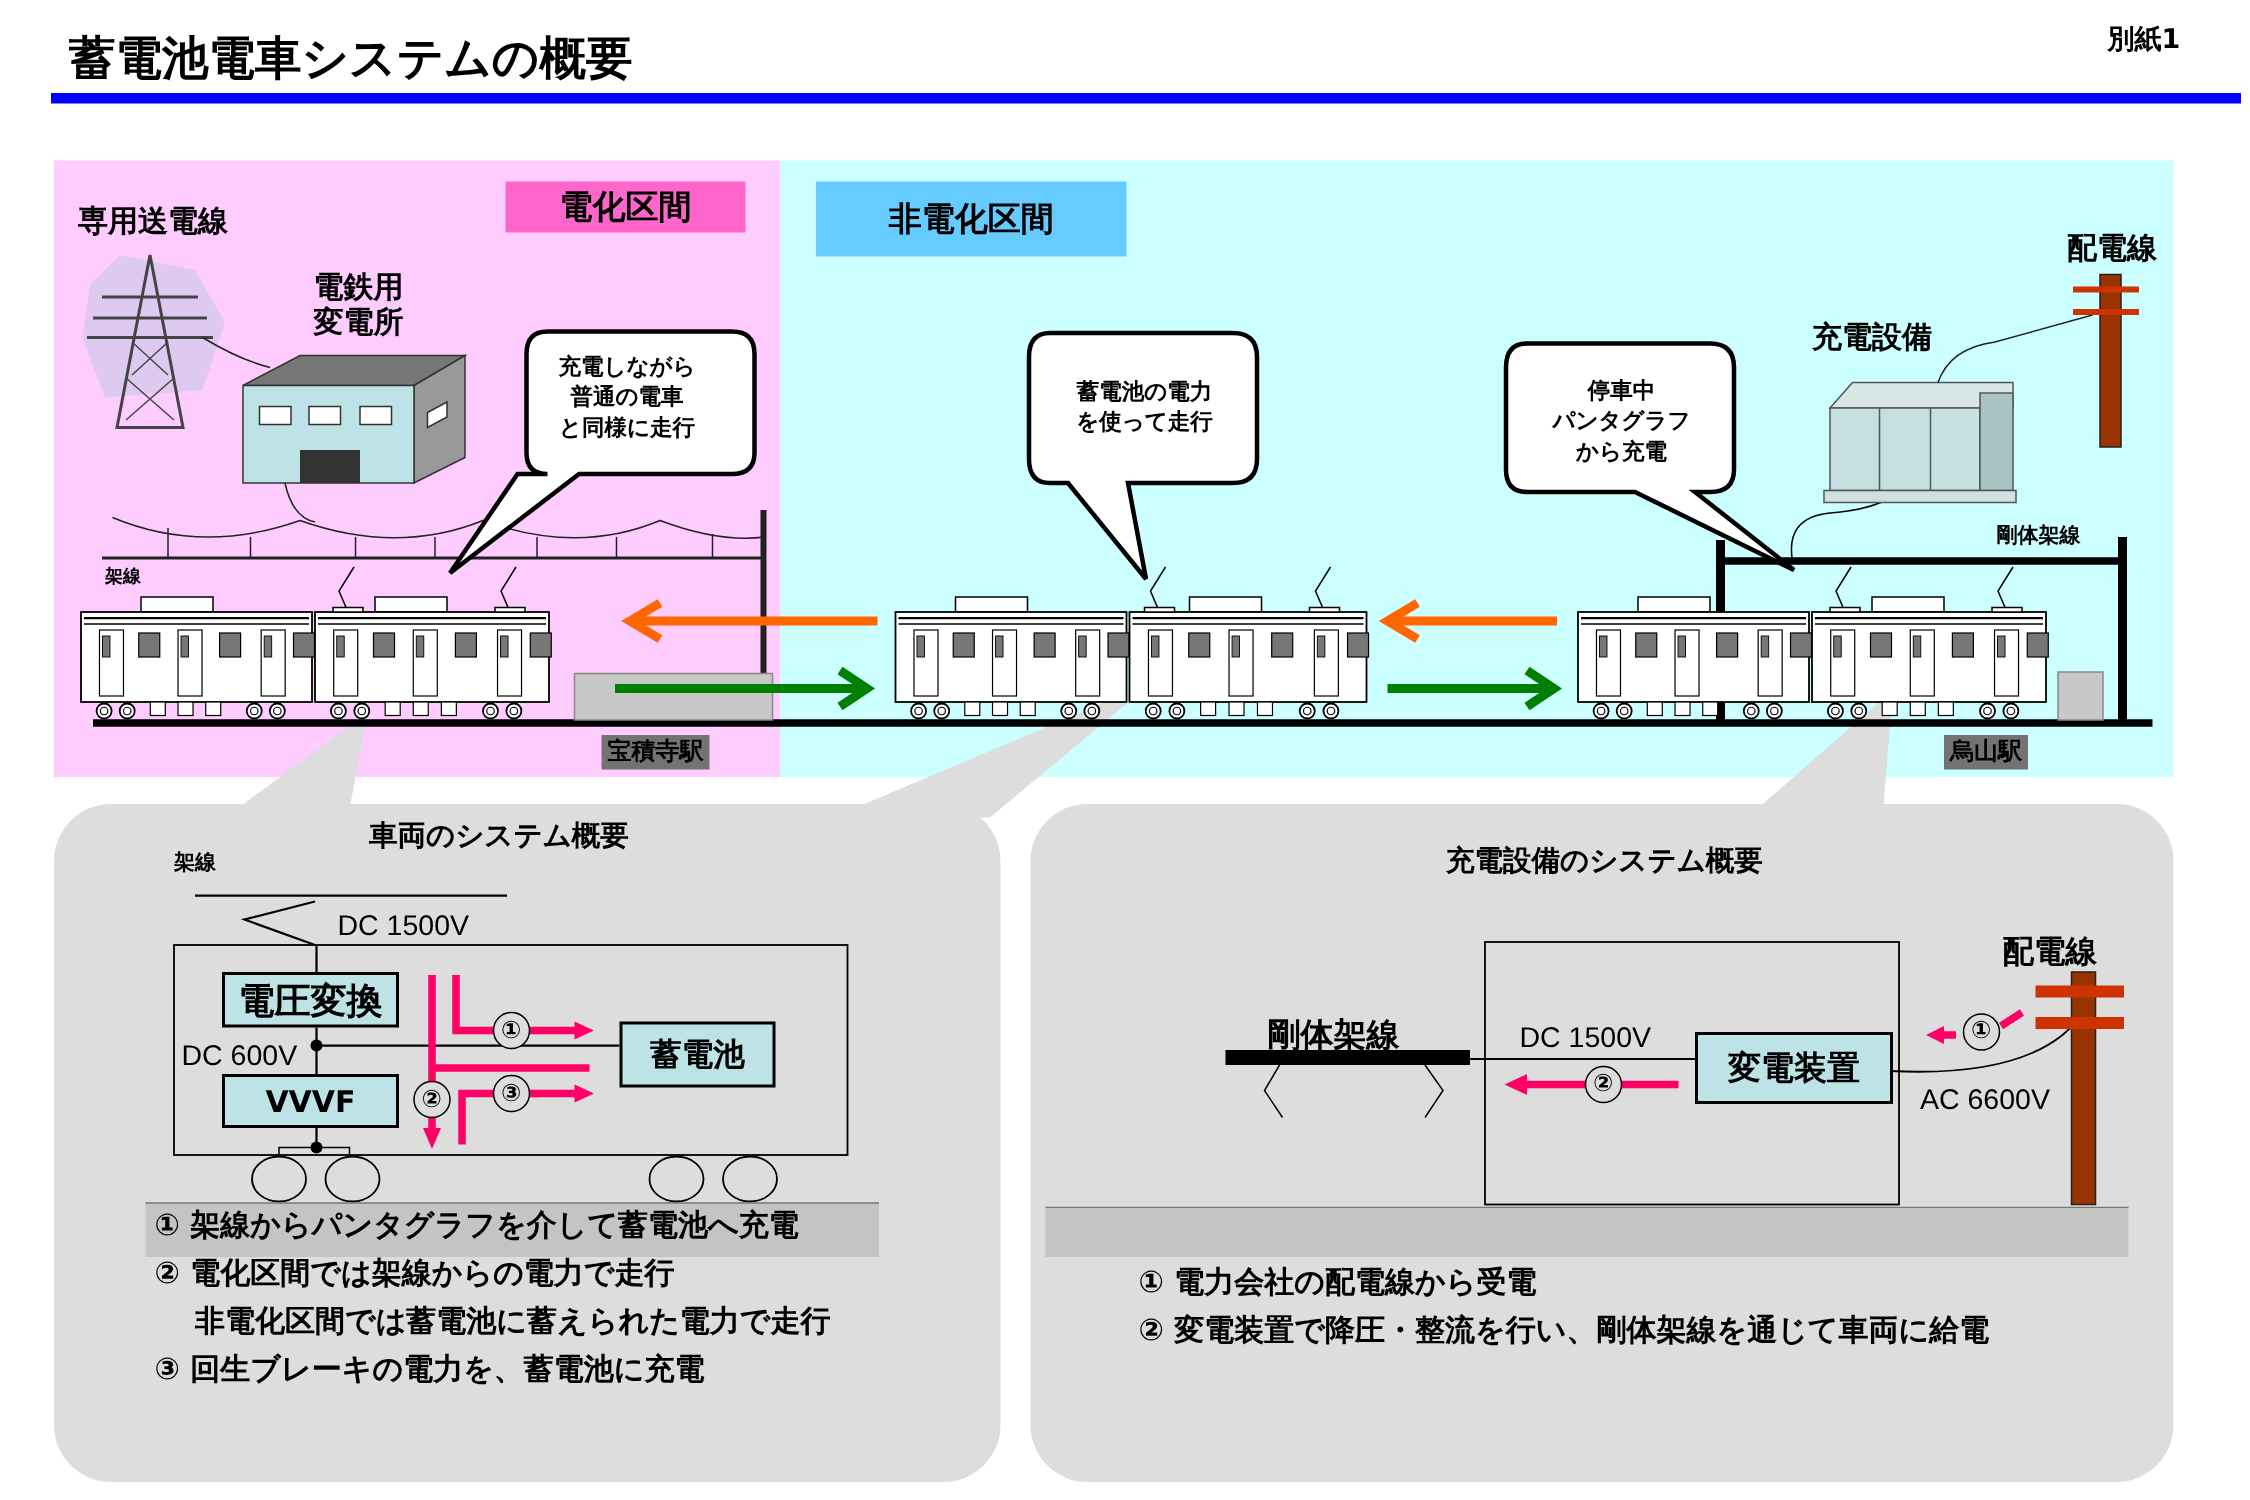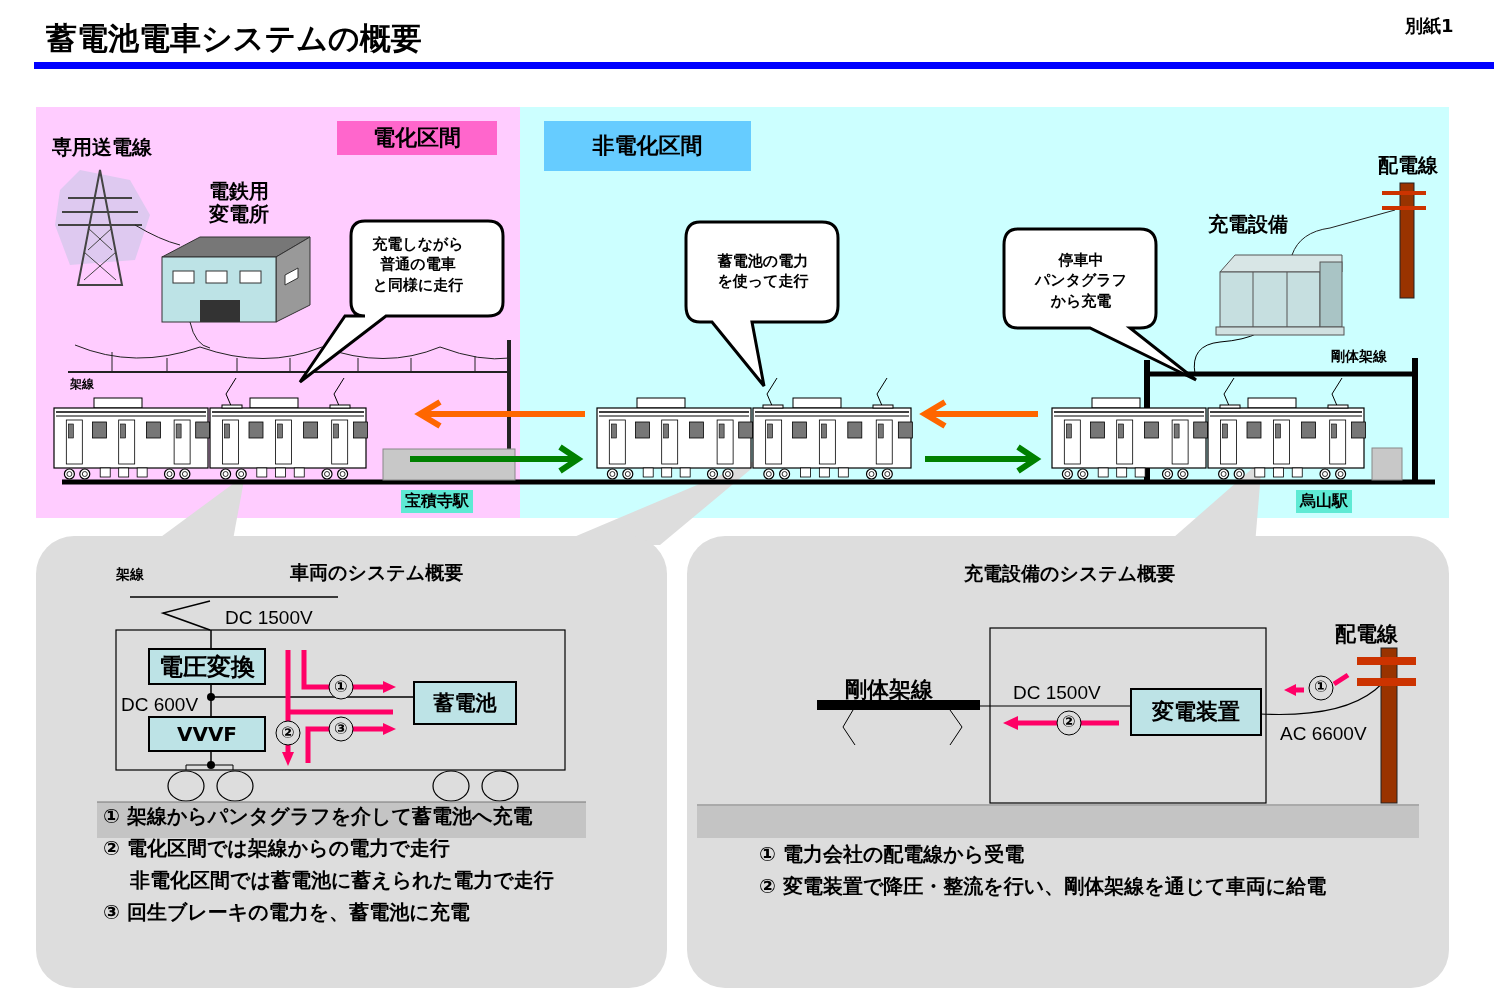--- a/index.html
+++ b/index.html
@@ -10,21 +10,21 @@
   .sheet-label { left:1405px; top:14px; font-size:18px; font-weight:bold; }
   .rule { left:34px; top:62px; width:1460px; height:7px; background:#0000ff; }
   .zone-pink { left:36px; top:107px; width:484px; height:411px; background:#ffccff; }
   .zone-cyan { left:520px; top:107px; width:929px; height:411px; background:#ccffff; }
   .zone-tag { font-size:22px; font-weight:bold; display:flex; align-items:center; justify-content:center; }
   .tag-elec { left:337px; top:121px; width:160px; height:34px; background:#ff66cc; }
   .tag-nonelec { left:544px; top:121px; width:207px; height:50px; background:#66ccff; }
   .lbl { font-size:20px; font-weight:bold; line-height:1.5; }
   .lbl-s { font-size:12px; font-weight:bold; }
   .bubble-text { font-size:15px; font-weight:bold; text-align:center; line-height:1.35; }
-  .station { font-size:16px; font-weight:bold; background:#5eead4; padding:1px 4px; }
+  .station { font-size:16px; font-weight:bold; background:#737373; padding:1px 4px; }
   .panel { background:#dddddd; border-radius:38px; }
   .panel-left { left:36px; top:536px; width:631px; height:452px; }
   .panel-right { left:687px; top:536px; width:762px; height:452px; }
   .panel-title { font-size:19px; font-weight:bold; }
   .box { background:#bde3e6; border:2px solid #000; font-weight:bold; display:flex; align-items:center; justify-content:center; }
   .volt { font-size:19px; font-family:"Liberation Sans", sans-serif; }
   .notes { font-size:20px; font-weight:bold; line-height:32px; }
   svg { position:absolute; overflow:visible; }
 </style>
 </head>
@@ -391,21 +391,21 @@
   <div>パンタグラフ</div>
   <div>から充電</div>
 </div>
 
 <div class="abs station" style="left:401px;top:490px;">宝積寺駅</div>
 <div class="abs station" style="left:1296px;top:490px;">烏山駅</div>
 
 <div class="abs panel panel-left"></div>
 <div class="abs panel panel-right"></div>
 
-<div class="abs panel-title" style="left:246px;top:560px;margin-left:44px;">車両のシステム概要</div>
+<div class="abs panel-title" style="left:246px;top:544px;">車両のシステム概要</div>
 <div class="abs lbl-s" style="left:116px;top:566px;font-size:14px;">架線</div>
 
 <svg width="1500" height="1000" style="left:0;top:0;">
   <line x1="130" y1="597" x2="338" y2="597" stroke="#000" stroke-width="1.5"></line>
   <polyline points="210,601 163,613 210,630" fill="none" stroke="#000" stroke-width="1.5"></polyline>
   <rect x="116" y="630" width="449" height="140" fill="none" stroke="#000" stroke-width="1.2"></rect>
   <line x1="211" y1="630" x2="211" y2="650" stroke="#000" stroke-width="1.5"></line>
   <line x1="211" y1="683" x2="211" y2="718" stroke="#000" stroke-width="1.5"></line>
   <line x1="211" y1="748" x2="211" y2="765" stroke="#000" stroke-width="1.5"></line>
   <line x1="211" y1="697" x2="413" y2="697" stroke="#000" stroke-width="1.5"></line>

